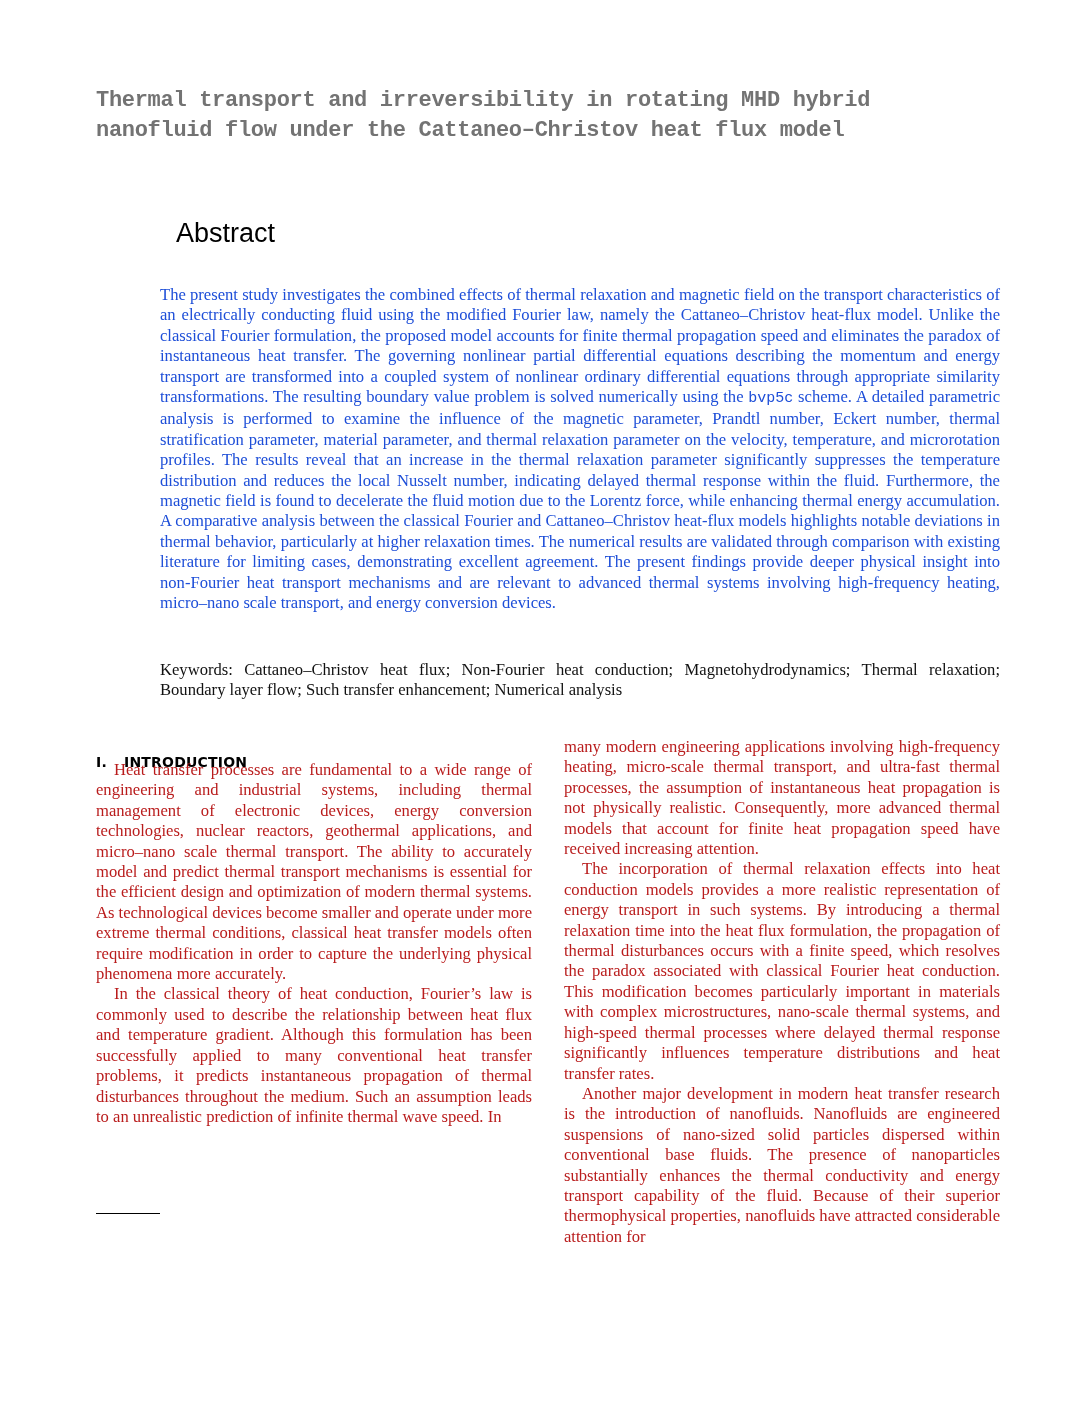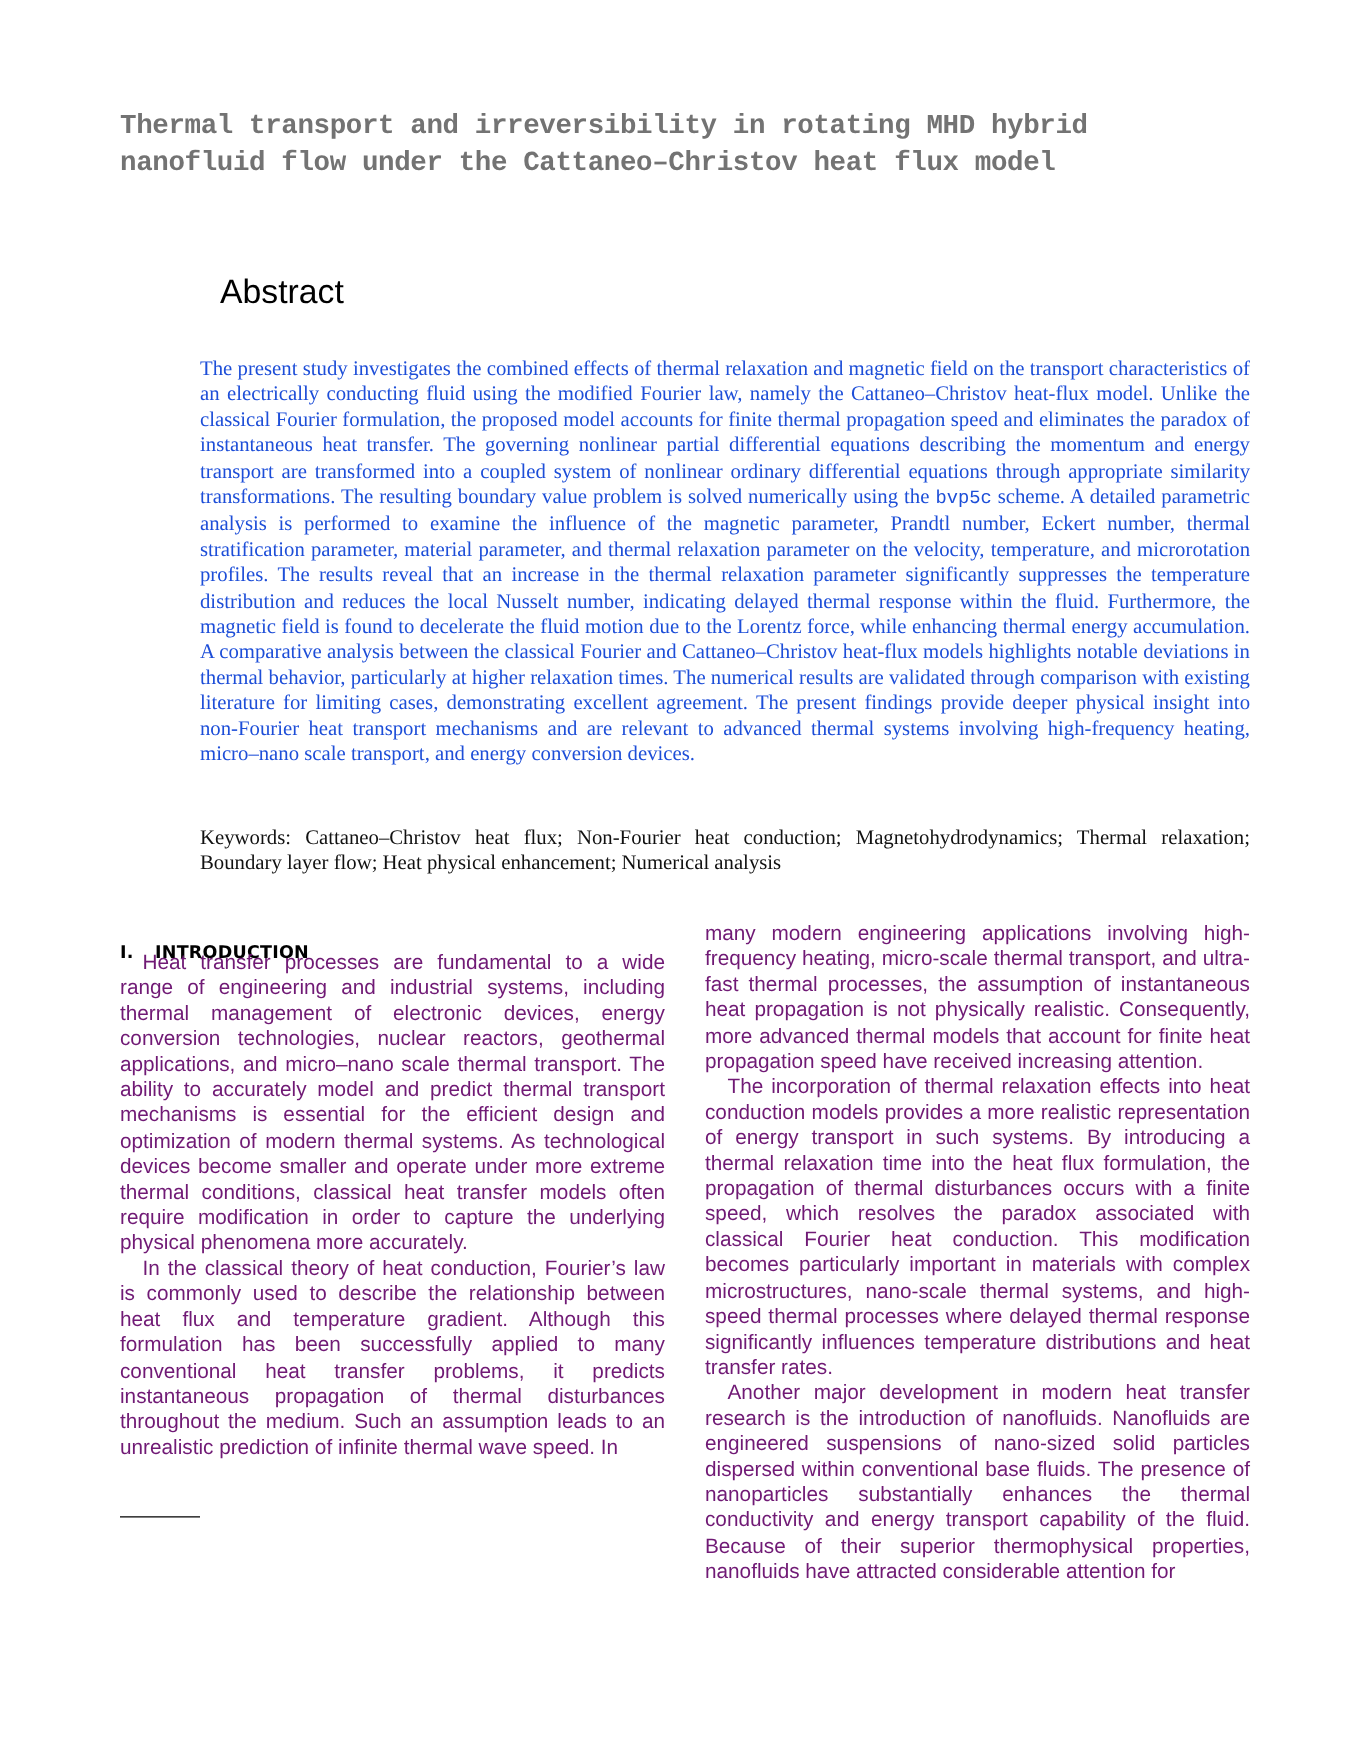--- a/index.html
+++ b/index.html
@@ -25,42 +25,42 @@
     text-align: justify; color: #111;
   }
   .section-heading {
     position: absolute; left: 96px; top: 754px;
     font-family: "DejaVu Sans", sans-serif; font-weight: bold; font-size: 14px; color: #000;
     letter-spacing: 0.2px;
   }
   .section-heading .num { display: inline-block; width: 28px; }
   .col {
     position: absolute; width: 436px;
-    font-family: Liberation Sans, sans-serif; font-size: 16.6px; line-height: 20.4px;
-    text-align: justify; color: #701a75;
+    font-family: Liberation Serif, serif; font-size: 16.6px; line-height: 20.4px;
+    text-align: justify; color: #b91c1c;
   }
   .col-left { left: 96px; top: 760px; }
   .col-right { left: 564px; top: 737px; }
   .col p { margin: 0; text-indent: 18px; }
   .col p.noindent { text-indent: 0; }
   .footnote-rule {
     position: absolute; left: 96px; top: 1213px; width: 64px; height: 0;
     border-top: 1px solid #000;
   }
 </style>
 </head>
 <body>
 
 <div class="title">Thermal transport and irreversibility in rotating MHD hybrid nanofluid flow under the Cattaneo–Christov heat flux model</div>
 
 <div class="abstract-heading">Abstract</div>
 
 <div class="abstract-body"><span>The present study investigates the combined effects of thermal relaxation and magnetic field on the transport characteristics of an electrically conducting fluid using the modified Fourier law, namely the Cattaneo–Christov heat-flux model. Unlike the classical Fourier formulation, the proposed model accounts for finite thermal propagation speed and eliminates the paradox of instantaneous heat transfer. The governing nonlinear partial differential equations describing the momentum and energy transport are transformed into a coupled system of nonlinear ordinary differential equations through appropriate similarity transformations. The resulting boundary value problem is solved numerically using the </span><span class="code">bvp5c</span><span> scheme. A detailed parametric analysis is performed to examine the influence of the magnetic parameter, Prandtl number, Eckert number, thermal stratification parameter, material parameter, and thermal relaxation parameter on the velocity, temperature, and microrotation profiles. The results reveal that an increase in the thermal relaxation parameter significantly suppresses the temperature distribution and reduces the local Nusselt number, indicating delayed thermal response within the fluid. Furthermore, the magnetic field is found to decelerate the fluid motion due to the Lorentz force, while enhancing thermal energy accumulation. A comparative analysis between the classical Fourier and Cattaneo–Christov heat-flux models highlights notable deviations in thermal behavior, particularly at higher relaxation times. The numerical results are validated through comparison with existing literature for limiting cases, demonstrating excellent agreement. The present findings provide deeper physical insight into non-Fourier heat transport mechanisms and are relevant to advanced thermal systems involving high-frequency heating, micro–nano scale transport, and energy conversion devices.</span></div>
 
-<div class="keywords">Keywords:  Cattaneo–Christov heat flux; Non-Fourier heat conduction; Magnetohydrodynamics; Thermal relaxation; Boundary layer flow; Heat physical enhancement; Numerical analysis</div>
+<div class="keywords">Keywords:  Cattaneo–Christov heat flux; Non-Fourier heat conduction; Magnetohydrodynamics; Thermal relaxation; Boundary layer flow; Such transfer enhancement; Numerical analysis</div>
 
 <div class="section-heading"><span class="num">I.</span><span>INTRODUCTION</span></div>
 
 <div class="col col-left">
   <p>Heat transfer processes are fundamental to a wide range of engineering and industrial systems, including thermal management of electronic devices, energy conversion technologies, nuclear reactors, geothermal applications, and micro–nano scale thermal transport. The ability to accurately model and predict thermal transport mechanisms is essential for the efficient design and optimization of modern thermal systems. As technological devices become smaller and operate under more extreme thermal conditions, classical heat transfer models often require modification in order to capture the underlying physical phenomena more accurately.</p>
   <p>In the classical theory of heat conduction, Fourier’s law is commonly used to describe the relationship between heat flux and temperature gradient. Although this formulation has been successfully applied to many conventional heat transfer problems, it predicts instantaneous propagation of thermal disturbances throughout the medium. Such an assumption leads to an unrealistic prediction of infinite thermal wave speed. In</p>
 </div>
 
 <div class="footnote-rule"></div>
 

